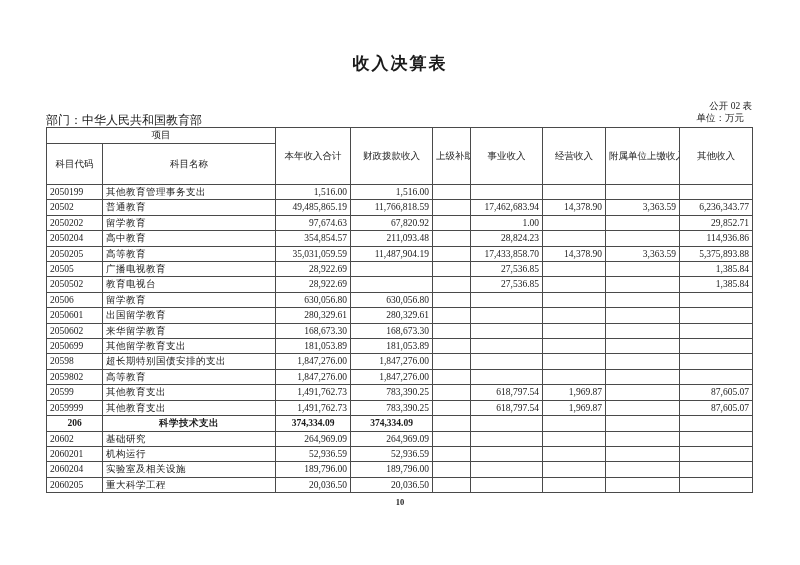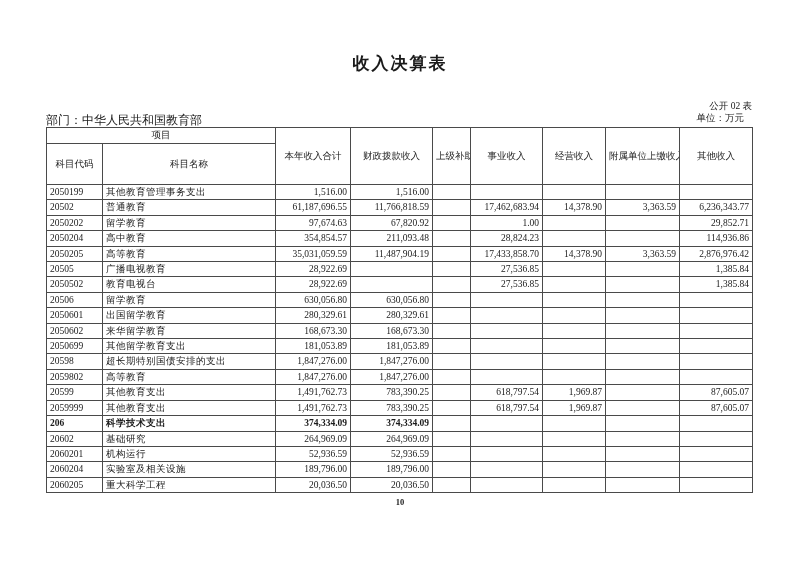--- a/index.html
+++ b/index.html
@@ -51,21 +51,21 @@
     line-height:1.35;
     padding:1px 2px;
   }
   tr.hrow1 th{height:15px;margin-left:32px;}
   tr.hrow2 th{height:40px;}
   tbody td{height:14.4px;line-height:14.4px;}
   td.code{text-align:left;padding-left:6px;}
   td.name{text-align:left;padding-left:6px;letter-spacing:0.5px;}
   td.name.indent{}
   td.num{text-align:right;padding-right:4px;}
-  tr.bold td{font-weight:bold;}
+  tr.bold td{font-weight:bold;text-align:center;}
   .page-number{
     position:absolute;top:497px;left:0;width:100%;
     text-align:center;
     font-size:8.5px;font-weight:bold;
   }
 </style>
 </head>
 <body>
 
 <div class="page">
@@ -112,21 +112,21 @@
           <td class="num">1,516.00</td>
           <td class="num"></td>
           <td class="num"></td>
           <td class="num"></td>
           <td class="num"></td>
           <td class="num"></td>
         </tr>
         <tr>
           <td class="code">20502</td>
           <td class="name">普通教育</td>
-          <td class="num">61,187,696.55</td>
+          <td class="num">49,485,865.19</td>
           <td class="num">11,766,818.59</td>
           <td class="num"></td>
           <td class="num">17,462,683.94</td>
           <td class="num">14,378.90</td>
           <td class="num">3,363.59</td>
           <td class="num">6,236,343.77</td>
         </tr>
         <tr>
           <td class="code">2050202</td>
           <td class="name indent">留学教育</td>
@@ -151,21 +151,21 @@
         </tr>
         <tr>
           <td class="code">2050205</td>
           <td class="name indent">高等教育</td>
           <td class="num">35,031,059.59</td>
           <td class="num">11,487,904.19</td>
           <td class="num"></td>
           <td class="num">17,433,858.70</td>
           <td class="num">14,378.90</td>
           <td class="num">3,363.59</td>
-          <td class="num">2,876,976.42</td>
+          <td class="num">5,375,893.88</td>
         </tr>
         <tr>
           <td class="code">20505</td>
           <td class="name">广播电视教育</td>
           <td class="num">28,922.69</td>
           <td class="num"></td>
           <td class="num"></td>
           <td class="num">27,536.85</td>
           <td class="num"></td>
           <td class="num"></td>

